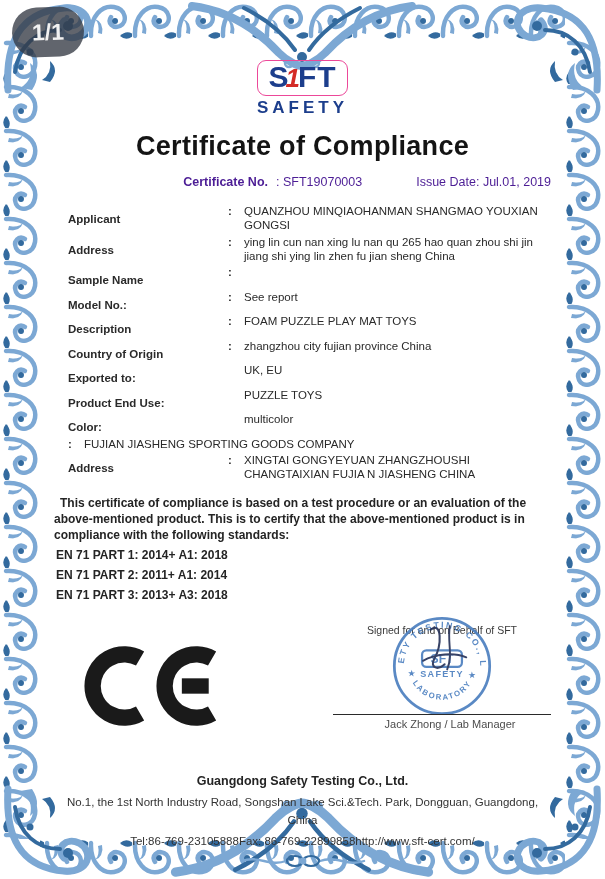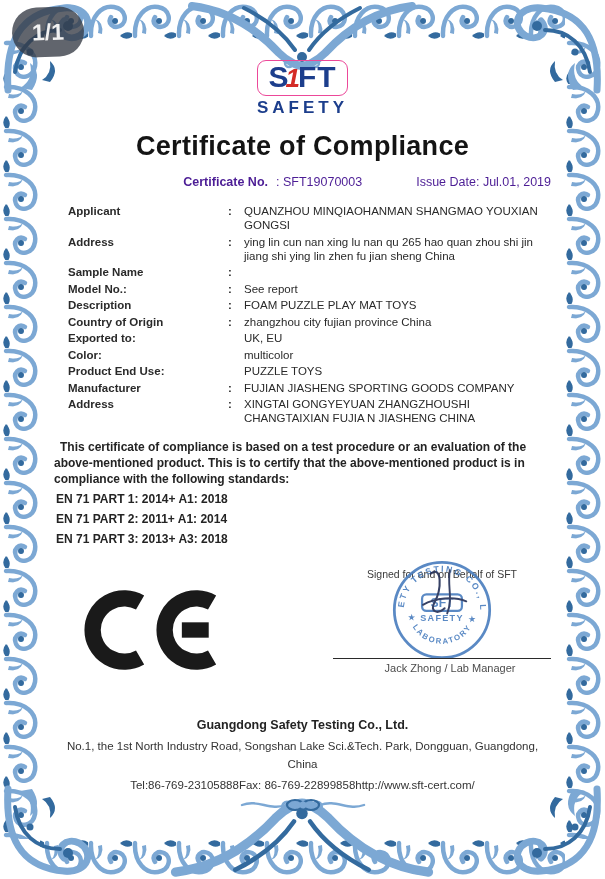--- a/index.html
+++ b/index.html
@@ -30,21 +30,21 @@
 
   .title { text-align:center; font-size:27px; font-weight:700; color:#141414; margin-top:13px; letter-spacing:0.3px; }
 
   .cert-row { display:flex; justify-content:flex-end; gap:54px; margin-top:13px; font-size:12.5px; color:#4c1d95; }
   .cert-label { font-weight:700; }
   .cert-value { margin-left:-46px; }
 
   
   .fields { margin-top:15px; padding-left:14px; font-size:11.5px; color:#2a2a2a; }
   .frow { display:flex; margin-bottom:2.5px; line-height:14px; }
-  .flabel { width:160px; font-weight:700; flex:none; }
+  .flabel { width:160px; font-weight:700; flex:none;margin-top:8px; }
   .fsep { width:16px; flex:none; font-weight:700; }
   .fvalue { flex:1; max-width:312px; }
 
   .statement { margin-top:14px; font-size:12px; font-weight:700; line-height:16px; width:478px; color:#242424; text-indent:6px; }
   .standards { margin-top:5px; }
   .std { font-size:12px; font-weight:700; color:#242424; margin-top:6px; padding-left:2px; }
   .std:first-child { margin-top:2px; }
   .validity { margin-top:9px; font-size:12px; font-weight:700; color:#242424; padding-left:2px; }
 
   
@@ -174,31 +174,30 @@
           <span class="flabel">Country of Origin</span>
           <span class="fsep">:</span>
           <span class="fvalue">zhangzhou city fujian province China</span>
         </div>
       <div class="frow">
           <span class="flabel">Exported to:</span>
           <span class="fsep"></span>
           <span class="fvalue">UK, EU</span>
         </div>
       <div class="frow">
+          <span class="flabel">Product End Use:</span>
+          <span class="fsep"></span>
+          <span class="fvalue">PUZZLE TOYS</span>
+        </div>
+      <div class="frow">
           <span class="flabel">Color:</span>
           <span class="fsep"></span>
           <span class="fvalue">multicolor</span>
         </div>
       <div class="frow">
-          <span class="flabel">Product End Use:</span>
-          <span class="fsep"></span>
-          <span class="fvalue">PUZZLE TOYS</span>
-        </div>
-      <div class="frow">
-          <span class="flabel">Manufacturer</span>
           <span class="fsep">:</span>
           <span class="fvalue">FUJIAN JIASHENG SPORTING GOODS COMPANY</span>
         </div>
       <div class="frow">
           <span class="flabel">Address</span>
           <span class="fsep">:</span>
           <span class="fvalue">XINGTAI GONGYEYUAN ZHANGZHOUSHI CHANGTAIXIAN FUJIA N JIASHENG CHINA</span>
         </div>
     </div>
 

